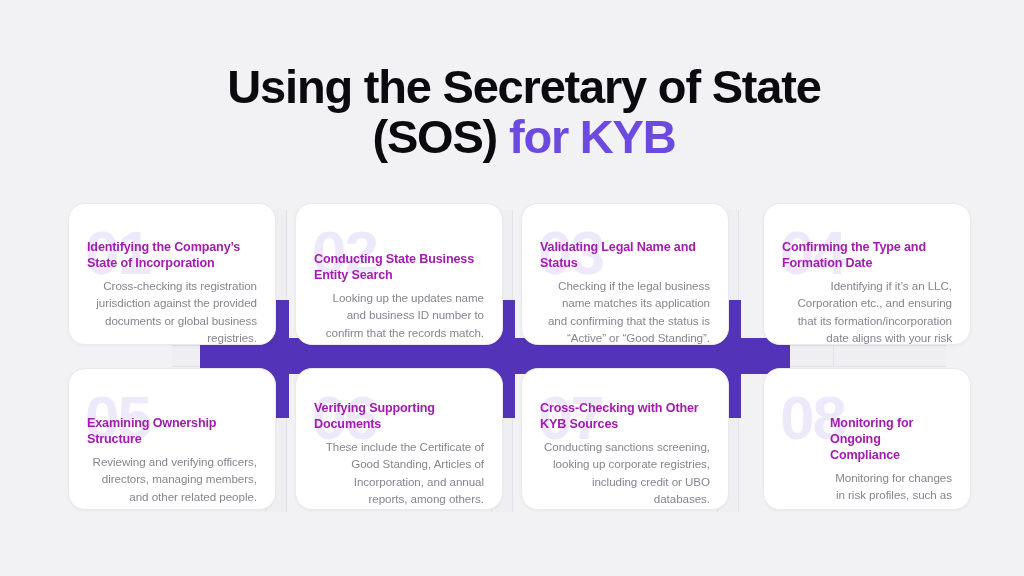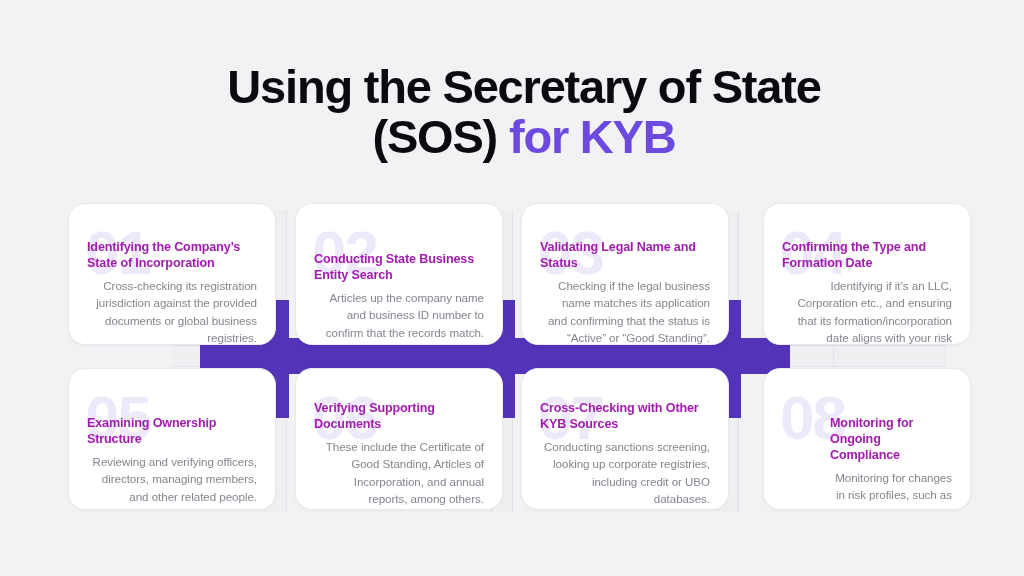--- a/index.html
+++ b/index.html
@@ -164,21 +164,21 @@
   <div class="card-inner">
     <div class="card-title">Identifying the Company’s State of Incorporation</div>
     <div class="card-body">Cross-checking its registration jurisdiction against the provided documents or global business registries.</div>
   </div>
 </div>
 
 <div class="card row-top c2">
   <div class="watermark">02</div>
   <div class="card-inner">
     <div class="card-title">Conducting State Business Entity Search</div>
-    <div class="card-body">Articles up the company name and business ID number to confirm that the records match.</div>
+    <div class="card-body">Looking up the updates name and business ID number to confirm that the records match.</div>
   </div>
 </div>
 
 <div class="card row-top c3">
   <div class="watermark">03</div>
   <div class="card-inner">
     <div class="card-title">Validating Legal Name and Status</div>
     <div class="card-body">Checking if the legal business name matches its application and confirming that the status is “Active” or “Good Standing”.</div>
   </div>
 </div>

